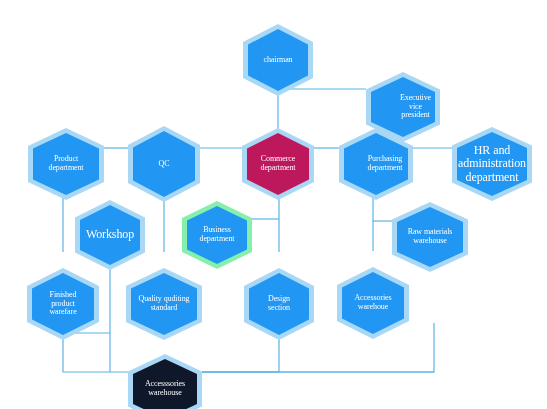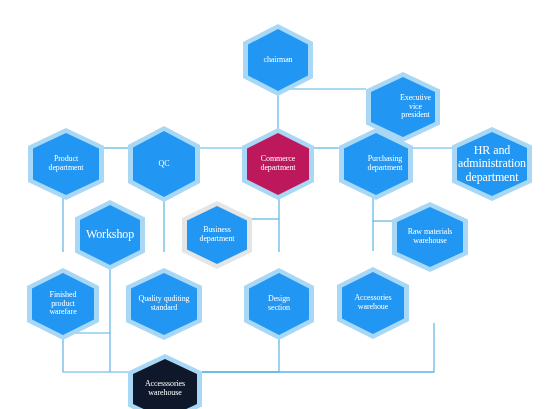--- a/index.html
+++ b/index.html
@@ -130,21 +130,21 @@
           <span class="label" style="font-size: 12px; color: rgb(255, 255, 255);">HR and
 administration
 department</span>
         </div>
       </div>
       <div class="node" style="left: 75px; top: 184px; width: 70px; height: 70px; background: rgb(168, 216, 245);">
         <div class="inner" style="background: rgb(33, 150, 243);">
           <span class="label" style="font-size: 12px; color: rgb(255, 255, 255);">Workshop</span>
         </div>
       </div>
-      <div class="node" style="left: 182px; top: 185px; width: 70px; height: 68px; background: #e5e5e5;">
+      <div class="node" style="left: 182px; top: 185px; width: 70px; height: 68px; background: #86efac;">
         <div class="inner" style="background: rgb(33, 150, 243);">
           <span class="label" style="font-size: 8px; color: rgb(255, 255, 255);">Business
 department</span>
         </div>
       </div>
       <div class="node" style="left: 392px; top: 186px; width: 76px; height: 70px; background: rgb(168, 216, 245);">
         <div class="inner" style="background: rgb(33, 150, 243);">
           <span class="label" style="font-size: 8px; color: rgb(255, 255, 255); text-align: center;">Raw materials
 warehouse</span>
         </div>

